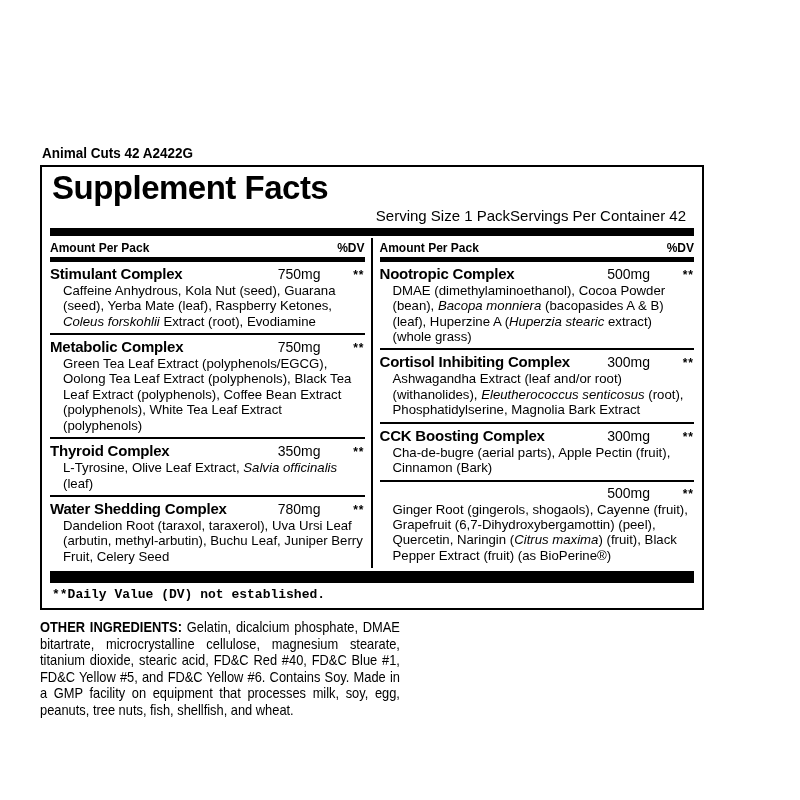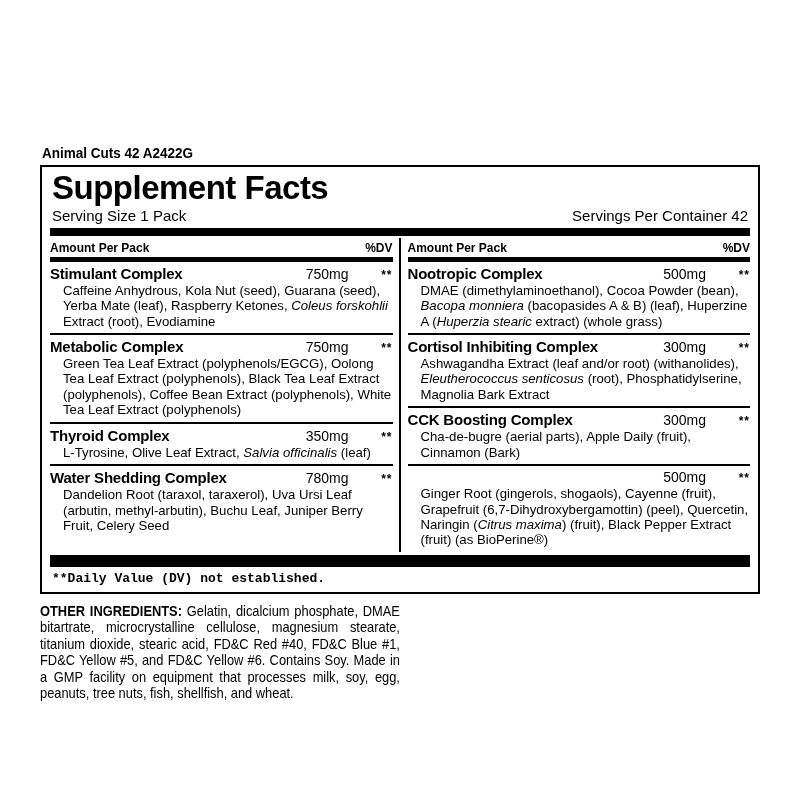--- a/index.html
+++ b/index.html
@@ -12,30 +12,30 @@
   }
   .page { padding: 144px 24px 0 40px; }
 
   .product-code {
     font-size: 15px; font-weight: 700; white-space: nowrap;
     transform: scaleX(.9); transform-origin: left bottom;
     margin: 0 0 4px 2px;
   }
 
   .panel {
-    border: 2px solid #000; width: 720px; background: #fff;
+    border: 2px solid #000; width: 664px; background: #fff;
     padding: 4px 8px 5px;
   }
   .panel-title {
     font-size: 33px; font-weight: 700; letter-spacing: -0.5px;
     line-height: 1.05; margin: 0 0 1px 2px;
   }
   .serving-row {
-    display: flex; justify-content: space-between;
-    font-size: 15px; line-height: 1.2; margin: 0 2px 3px 2px;
+    display: flex; justify-content: flex-end;
+    font-size: 15px; line-height: 1.2; margin: 0 8px 3px 2px;
   }
   .bar { background: #000; }
   .bar-top { height: 8px; margin-bottom: 2px; }
   .bar-bottom { height: 12px; margin-top: 3px; }
 
   .columns { display: flex; align-items: stretch; }
   .column { flex: 1 1 0; min-width: 0; }
   .column-left { padding-right: 6px; }
   .column-right { border-left: 2.5px solid #000; padding-left: 7px; }
 
@@ -147,21 +147,21 @@
           </div>
           <div class="s-ing">Ashwagandha Extract (leaf and/or root) (withanolides), <i>Eleutherococcus senticosus</i> (root), Phosphatidylserine, Magnolia Bark Extract</div>
         </div>
 
         <div class="section">
           <div class="section-head">
             <span class="s-name">CCK Boosting Complex</span>
             <span class="s-amt">300mg</span>
             <span class="s-dv">**</span>
           </div>
-          <div class="s-ing">Cha-de-bugre (aerial parts), Apple Daily (fruit), Cinnamon (Bark)</div>
+          <div class="s-ing">Cha-de-bugre (aerial parts), Apple Pectin (fruit), Cinnamon (Bark)</div>
         </div>
 
         <div class="section">
           <div class="section-head">
             <span class="s-amt">500mg</span>
             <span class="s-dv">**</span>
           </div>
           <div class="s-ing">Ginger Root (gingerols, shogaols), Cayenne (fruit), Grapefruit (6,7-Dihydroxybergamottin) (peel), Quercetin, Naringin (<i>Citrus maxima</i>) (fruit), Black Pepper Extract (fruit) (as BioPerine®)</div>
         </div>
       </div>

